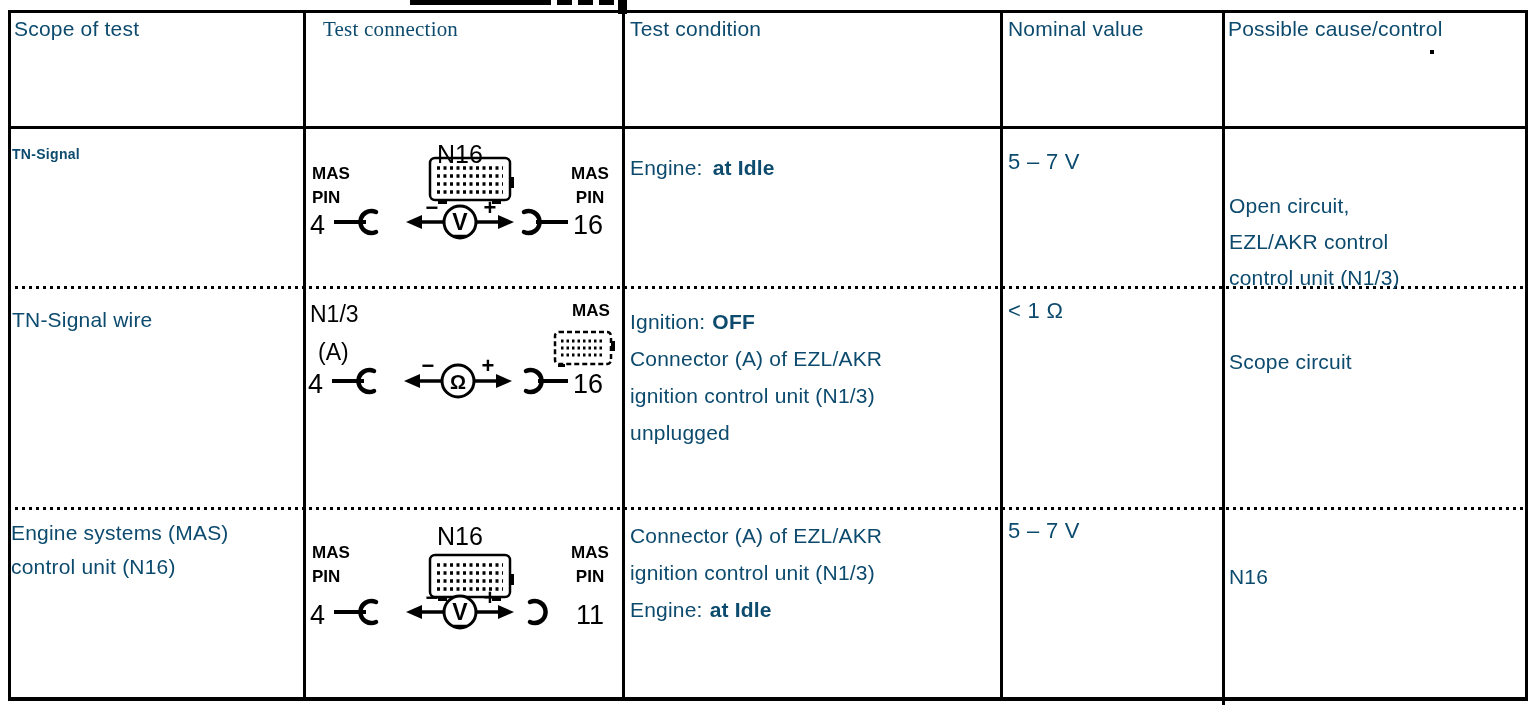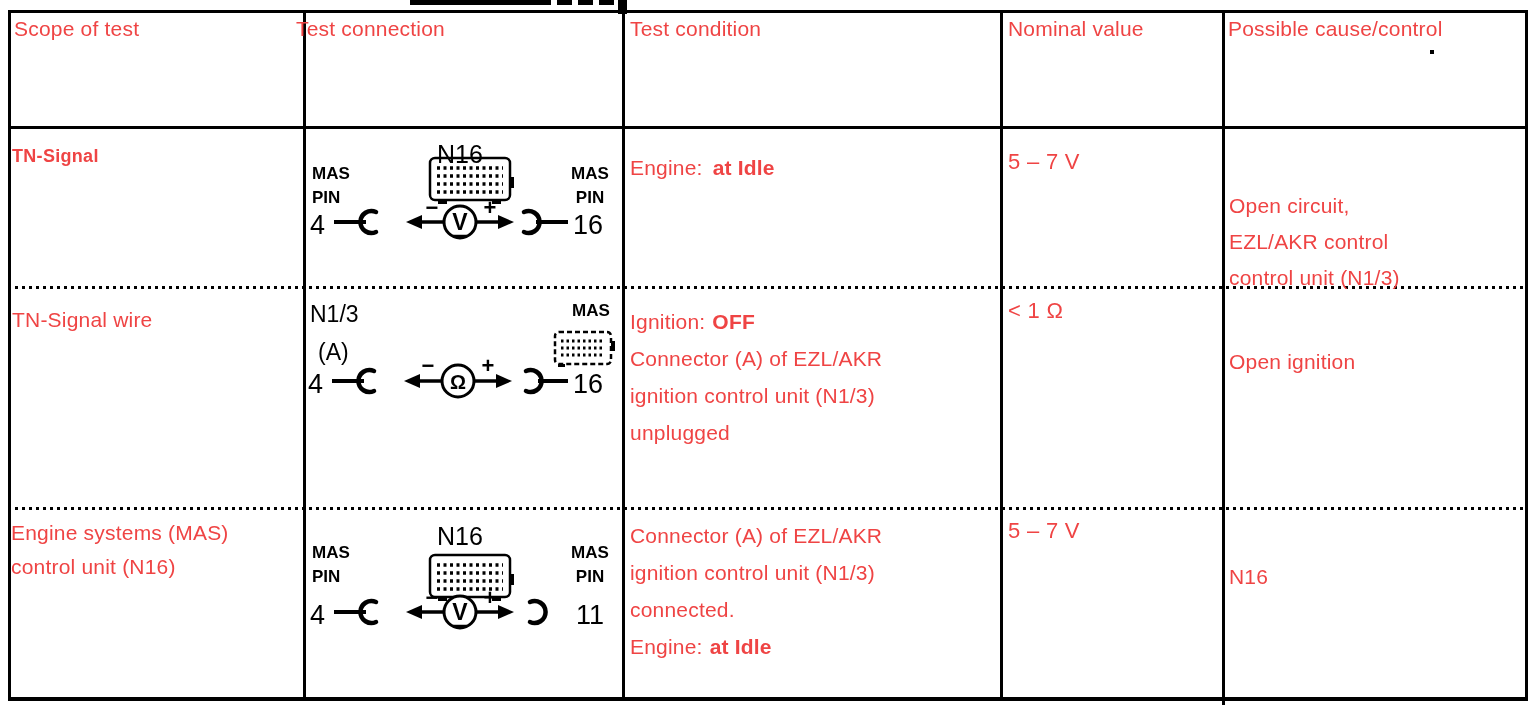--- a/index.html
+++ b/index.html
@@ -1,33 +1,33 @@
 <!DOCTYPE html>
 <html><head>
 <meta charset="utf-8">
 <style>
   html,body{margin:0;padding:0;background:#fff;}
   #screen{
     position:relative;width:1536px;height:706px;background:#fff;overflow:hidden;
-    font-family:"Liberation Sans", sans-serif;color:#ef4444;
+    font-family:"Liberation Sans", sans-serif;color:#0c4a6e;
   }
   .ln{position:absolute;background:#000;}
   .dotted{
     position:absolute;height:3px;
     background:repeating-linear-gradient(to right,#000 0 3px,transparent 3px 7px);
   }
   .artifact-dash{
     position:absolute;height:5px;
     background:repeating-linear-gradient(to right,#000 0 15px,transparent 15px 21px);
   }
   .cell{position:absolute;white-space:nowrap;}
   .hdr{font-size:21px;letter-spacing:.2px;}
   .body-txt{font-size:21px;letter-spacing:.2px;line-height:37px;}
   .b{font-weight:bold;}
-  .scope-bold{font-size:18px;font-weight:bold;letter-spacing:.3px;}
+  .scope-bold{font-size:14px;font-weight:bold;letter-spacing:.3px;}
   .scope-reg{font-size:21px;letter-spacing:.2px;line-height:34px;}
   .nominal{font-size:22px;letter-spacing:.3px;}
   .remedy{font-size:21px;letter-spacing:.2px;line-height:36px;margin-top:41px;}
   .gap1{margin-left:10px;}
   .gap2{margin-left:7px;}
   svg{position:absolute;overflow:visible;}
   svg text{font-family:"Liberation Sans",sans-serif;fill:#000;}
   .pinlbl{font-size:17px;font-weight:bold;}
   .pin-num{font-size:27px;}
   .dev-lbl{font-size:25px;}
@@ -51,21 +51,21 @@
   <div class="ln" style="left:1525px;top:10px;width:3px;height:690px;"></div>
   <div class="ln" style="left:303px;top:10px;width:3px;height:690px;"></div>
   <div class="ln" style="left:622px;top:10px;width:3px;height:690px;"></div>
   <div class="ln" style="left:1000px;top:10px;width:3px;height:690px;"></div>
   <div class="ln" style="left:1222px;top:10px;width:3px;height:695px;"></div>
   <div class="ln" style="left:8px;top:126px;width:1520px;height:3px;"></div>
   <div class="dotted" style="left:8px;top:286px;width:1520px;"></div>
   <div class="dotted" style="left:8px;top:507px;width:1520px;"></div>
 
   <div class="cell hdr" style="left:14px;top:17px;">Scope of test</div>
-  <div class="cell hdr" style="left:296px;top:17px;">Test connection</div>
+  <div class="cell hdr" style="left:323px;top:17px;font-family:Liberation Serif, serif;">Test connection</div>
   <div class="cell hdr" style="left:630px;top:17px;">Test condition</div>
   <div class="cell hdr" style="left:1008px;top:17px;">Nominal value</div>
   <div class="cell hdr" style="left:1228px;top:17px;">Possible cause/control</div>
 
   <div class="cell scope-bold" style="left:12px;top:146px;">TN-Signal</div>
 
   <svg style="left:306px;top:127px;" width="316" height="160" viewBox="0 0 316 160">
     <text class="pinlbl" x="6" y="52">MAS</text>
     <text class="pinlbl" x="6" y="76">PIN</text>
     <text class="pin-num" x="4" y="107">4</text>
@@ -143,21 +143,21 @@
   </svg>
 
   <div class="cell body-txt" style="left:630px;top:303px;">
     <div><span>Ignition:</span><span class="b gap2">OFF</span></div>
     <div>Connector (A) of EZL/AKR</div>
     <div>ignition control unit (N1/3)</div>
     <div>unplugged</div>
   </div>
   <div class="cell nominal" style="left:1008px;top:298px;">&lt; 1 Ω</div>
   <div class="cell remedy" style="left:1229px;top:303px;">
-    <div>Open ignition</div>
+    <div>Scope circuit</div>
   </div>
 
   <div class="cell scope-reg" style="left:11px;top:516px;">
     <div>Engine systems (MAS)</div>
     <div>control unit (N16)</div>
   </div>
 
   <svg style="left:306px;top:508px;" width="316" height="140" viewBox="0 0 316 140">
     <text class="pinlbl" x="6" y="50">MAS</text>
     <text class="pinlbl" x="6" y="74">PIN</text>
@@ -188,21 +188,20 @@
     </g>
     <path d="M 224 94 A 11 11 0 1 1 224 114" fill="none" stroke="#000" stroke-width="4.5" stroke-linecap="round"></path>
     <text class="pin-num" x="270" y="116">11</text>
     <text class="pinlbl" x="284" y="50" text-anchor="middle">MAS</text>
     <text class="pinlbl" x="284" y="74" text-anchor="middle">PIN</text>
   </svg>
 
   <div class="cell body-txt" style="left:630px;top:517px;">
     <div>Connector (A) of EZL/AKR</div>
     <div>ignition control unit (N1/3)</div>
-    <div>connected.</div>
     <div><span>Engine:</span><span class="b gap2">at Idle</span></div>
   </div>
   <div class="cell nominal" style="left:1008px;top:518px;">5 – 7 V</div>
   <div class="cell remedy" style="left:1229px;top:518px;">
     <div>N16</div>
   </div>
 
 </div>
 
 </body></html>

